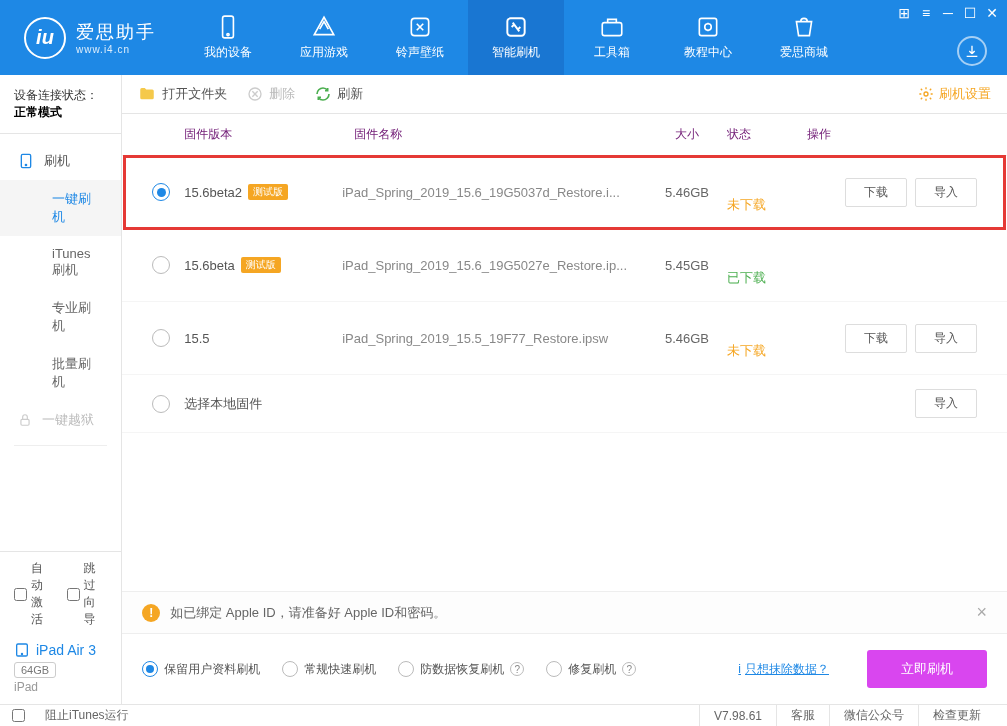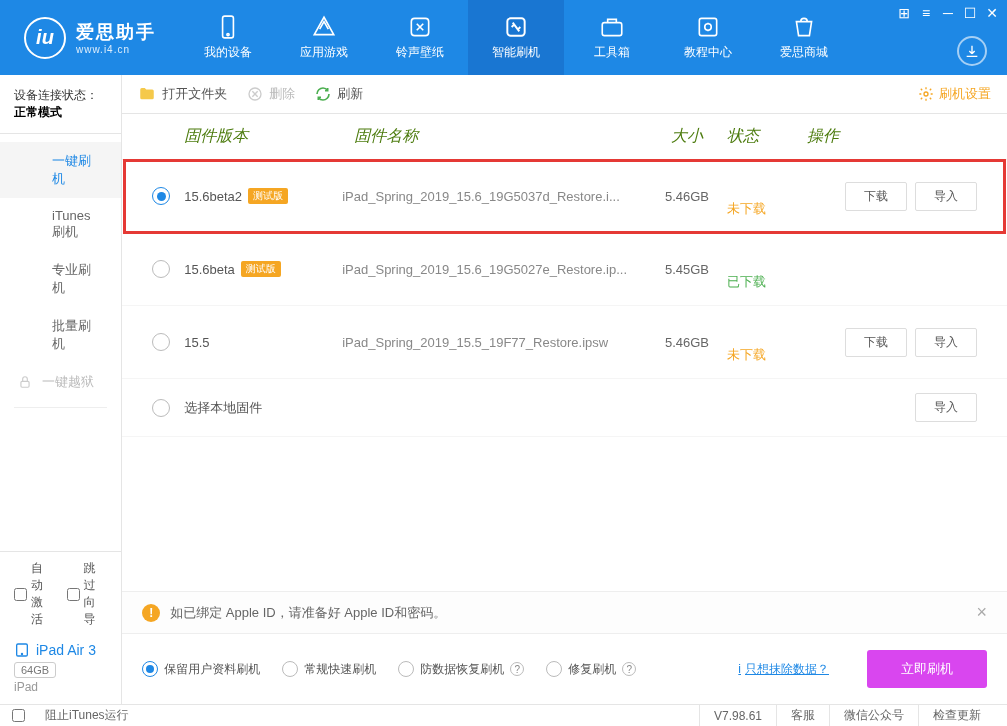--- a/index.html
+++ b/index.html
@@ -3,21 +3,21 @@
 <meta charset="utf-8">
 <style>
 * { margin: 0; padding: 0; box-sizing: border-box; font-family: "Microsoft YaHei", Arial, sans-serif; }
 body { width: 1007px; height: 726px; background: #fff; font-size: 13px; color: #333; overflow: hidden; }
 
 
 .titlebar { background: #1e88e5; height: 75px; display: flex; color: #fff; position: relative; }
 .logo-area { display: flex; align-items: center; padding: 0 24px; gap: 10px; }
 .logo-circle { width: 42px; height: 42px; border-radius: 50%; border: 2px solid #fff; display: flex; align-items: center; justify-content: center; font-weight: bold; font-style: italic; font-size: 20px; }
 .logo-text { display: flex; flex-direction: column; }
-.app-name { font-size: 18px; letter-spacing: 2px; font-weight: 700; }
+.app-name { font-size: 18px; letter-spacing: 2px; font-weight: 400; }
 .app-url { font-size: 10px; opacity: 0.85; letter-spacing: 1px; }
 .nav-tabs { display: flex; height: 100%; }
 .nav-tab { display: flex; flex-direction: column; align-items: center; justify-content: center; width: 96px; cursor: pointer; gap: 4px; font-size: 12px; }
 .nav-tab.active { background: #1976d2; }
 .nav-tab svg, .nav-tab .icon { width: 26px; height: 26px; }
 .window-controls { position: absolute; top: 4px; right: 6px; display: flex; gap: 4px; }
 .win-btn { width: 18px; height: 18px; display: flex; align-items: center; justify-content: center; cursor: pointer; font-size: 14px; }
 .download-circle { position: absolute; right: 20px; top: 36px; width: 30px; height: 30px; border: 2px solid rgba(255,255,255,0.6); border-radius: 50%; display: flex; align-items: center; justify-content: center; cursor: pointer; }
 
 
@@ -44,21 +44,21 @@
 .device-type { color: #999; font-size: 12px; }
 
 
 .main { flex: 1; display: flex; flex-direction: column; }
 .toolbar { display: flex; align-items: center; padding: 10px 16px; border-bottom: 1px solid #e5e5e5; gap: 20px; }
 .toolbar .tb-btn { display: flex; align-items: center; gap: 6px; cursor: pointer; color: #555; }
 .toolbar .tb-btn.disabled { color: #bbb; }
 .toolbar .spacer { flex: 1; }
 .toolbar .settings { color: #f5a623; display: flex; align-items: center; gap: 5px; cursor: pointer; }
 
-.table-head { display: flex; padding: 12px 30px; color: #4d7c0f; font-size: 16px; border-bottom: 1px solid #f0f0f0; font-style: italic; }
+.table-head { display: flex; padding: 12px 30px; color: #701a75; font-size: 12px; border-bottom: 1px solid #f0f0f0; }
 .col-version { width: 170px; }
 .col-name { flex: 1; }
 .col-size { width: 80px; text-align: center; }
 .col-status { width: 80px; }
 .col-action { width: 170px; }
 
 .fw-row { display: flex; align-items: center; padding: 14px 30px; border-bottom: 1px solid #f5f5f5; }
 .fw-row .radio { width: 18px; height: 18px; border: 1.5px solid #bbb; border-radius: 50%; margin-right: 14px; flex-shrink: 0; display: flex; align-items: center; justify-content: center; }
 .fw-row .radio.checked { border-color: #1e88e5; }
 .fw-row .radio.checked::after { content: ''; width: 9px; height: 9px; background: #1e88e5; border-radius: 50%; }
@@ -170,20 +170,27 @@
   </div>
 </div>
 
 <div class="content">
 
   <div class="sidebar">
     <div class="conn-status">
       <span>设备连接状态：</span><b>正常模式</b>
     </div>
     <div class="side-menu">
+      <div class="side-group">
+        <svg viewBox="0 0 24 24" fill="none" stroke="#1e88e5" stroke-width="2">
+            <rect x="5" y="2" width="14" height="20" rx="2"></rect>
+            <circle cx="12" cy="18" r="1"></circle>
+          </svg>
+        <span>刷机</span>
+      </div>
       <div id="flash-items">
           <div class="side-item active">一键刷机</div>
           <div class="side-item">iTunes刷机</div>
           <div class="side-item">专业刷机</div>
           <div class="side-item">批量刷机</div>
         </div>
       <div class="side-item locked">
         <svg width="14" height="14" viewBox="0 0 24 24" fill="none" stroke="#ccc" stroke-width="2">
             <rect x="5" y="11" width="14" height="10" rx="2"></rect>
             <path d="M8 11V7a4 4 0 018 0v4"></path>

